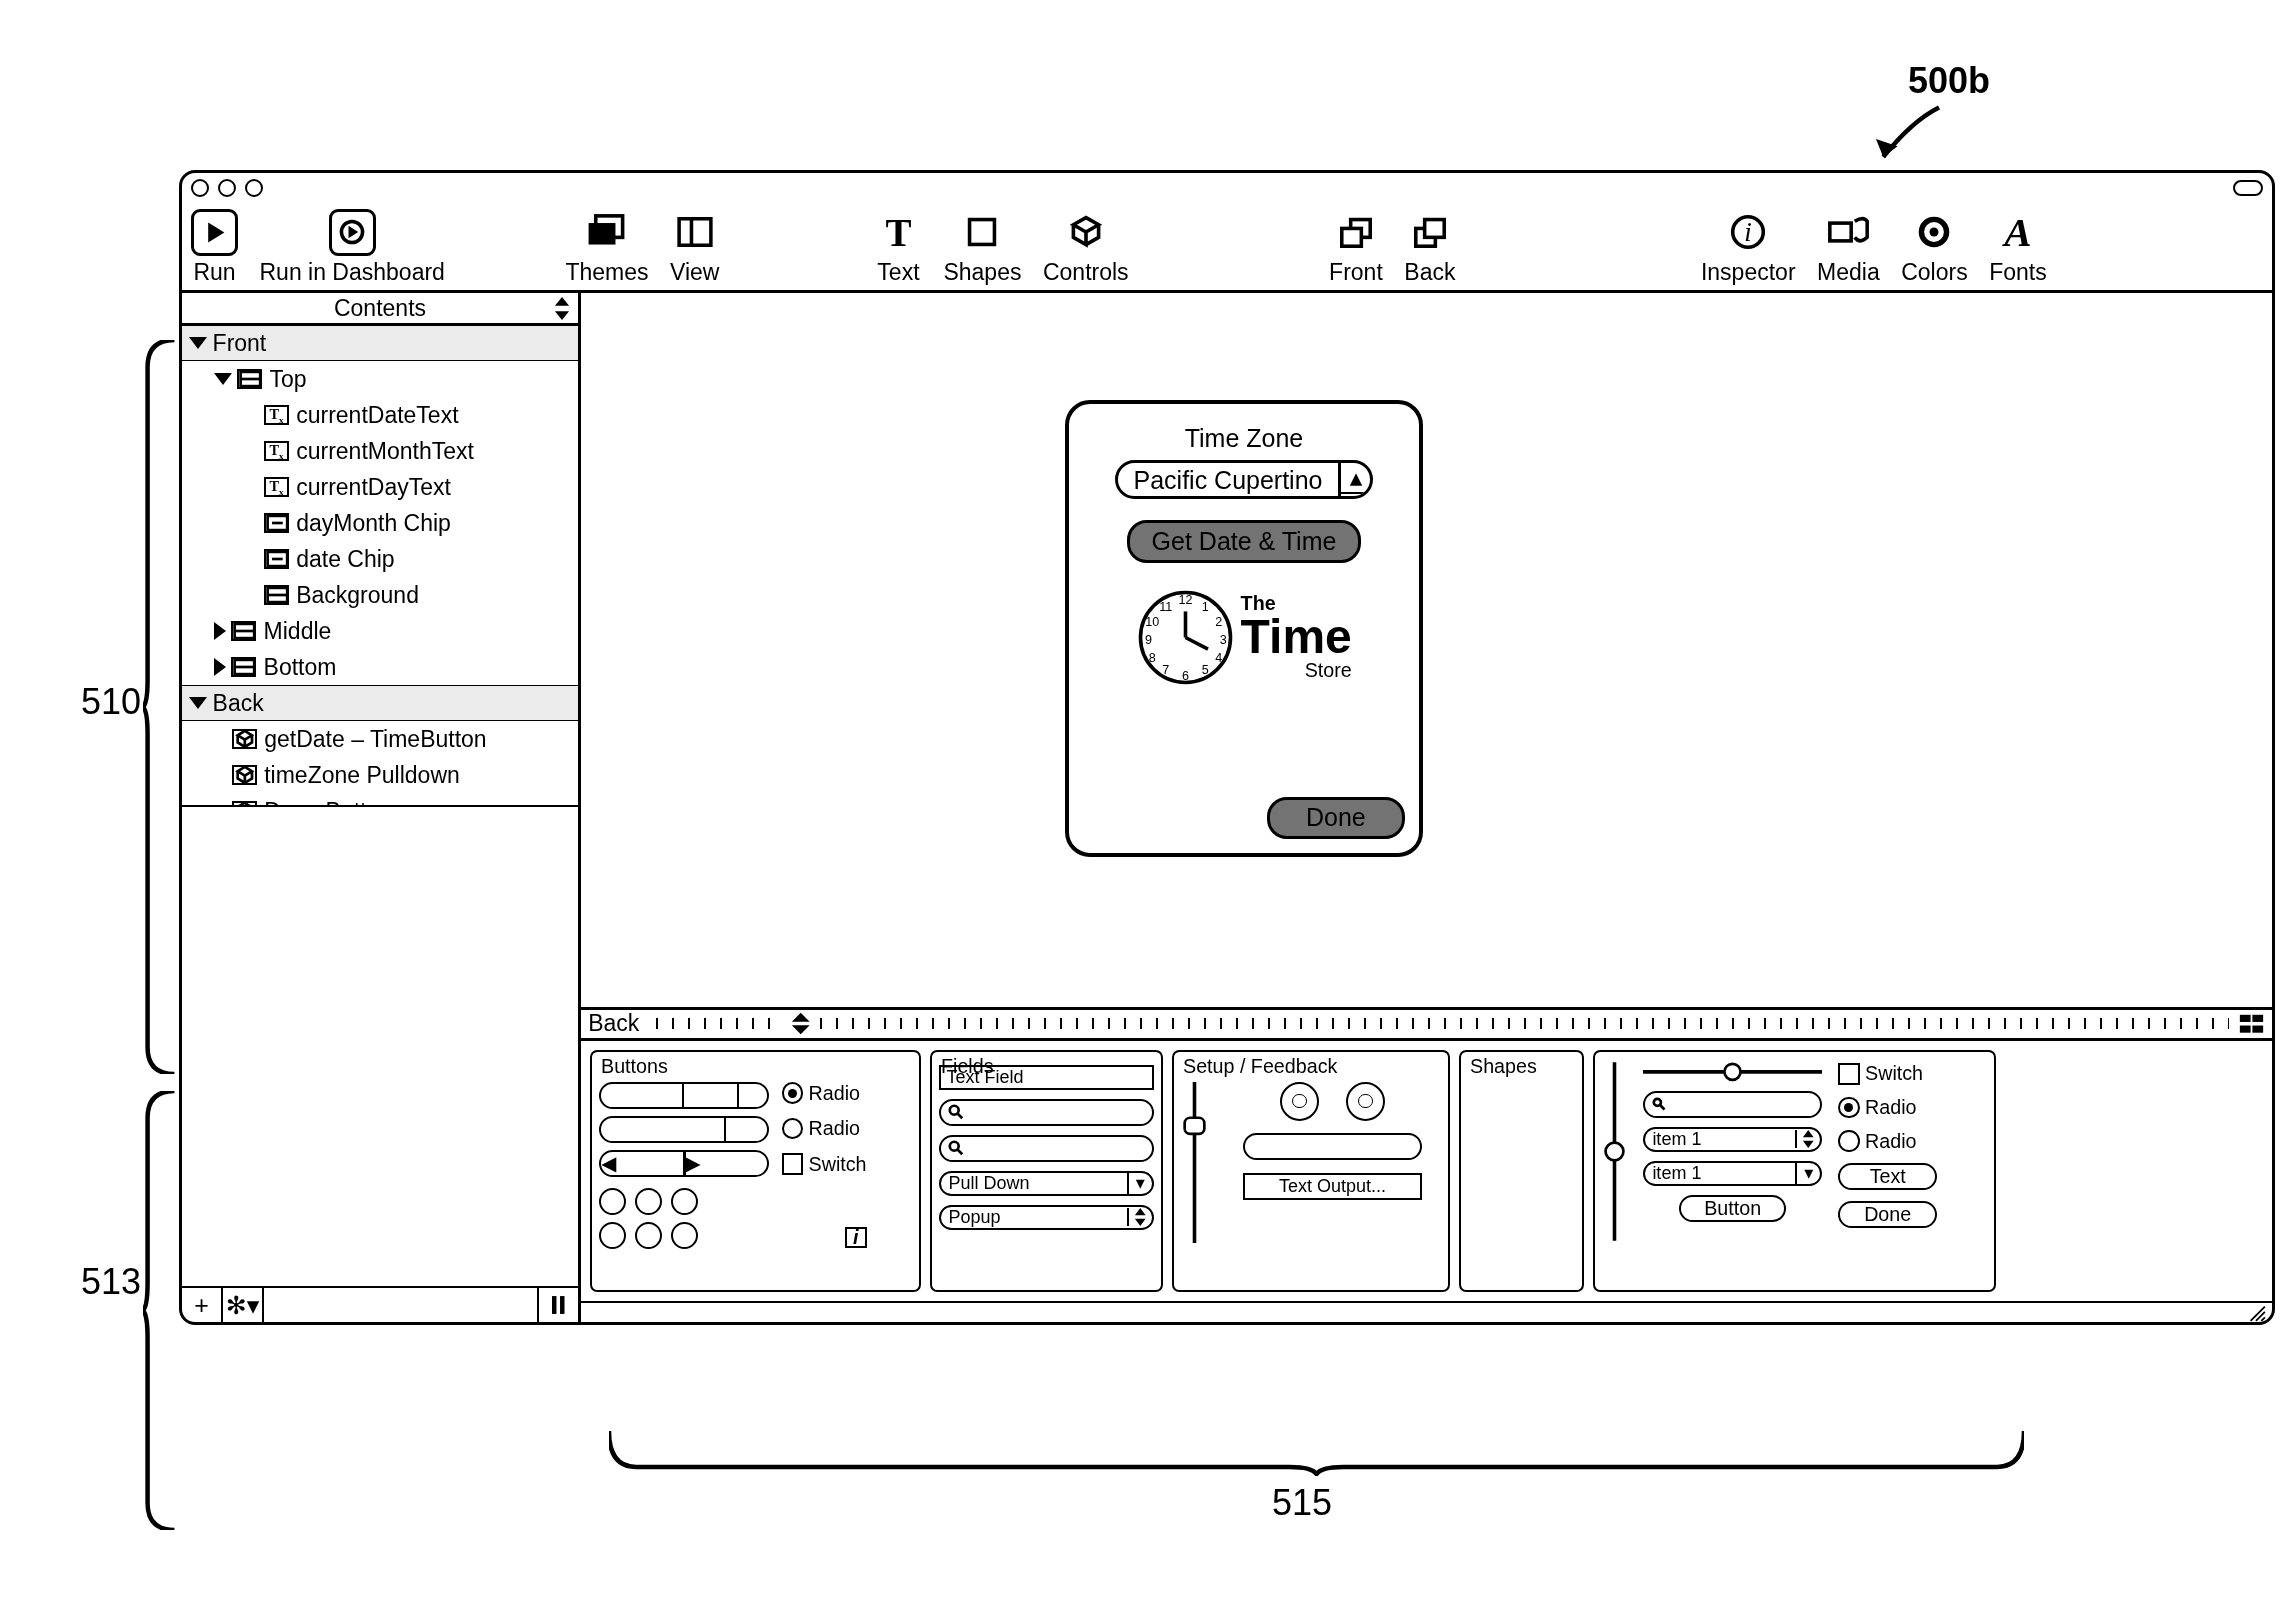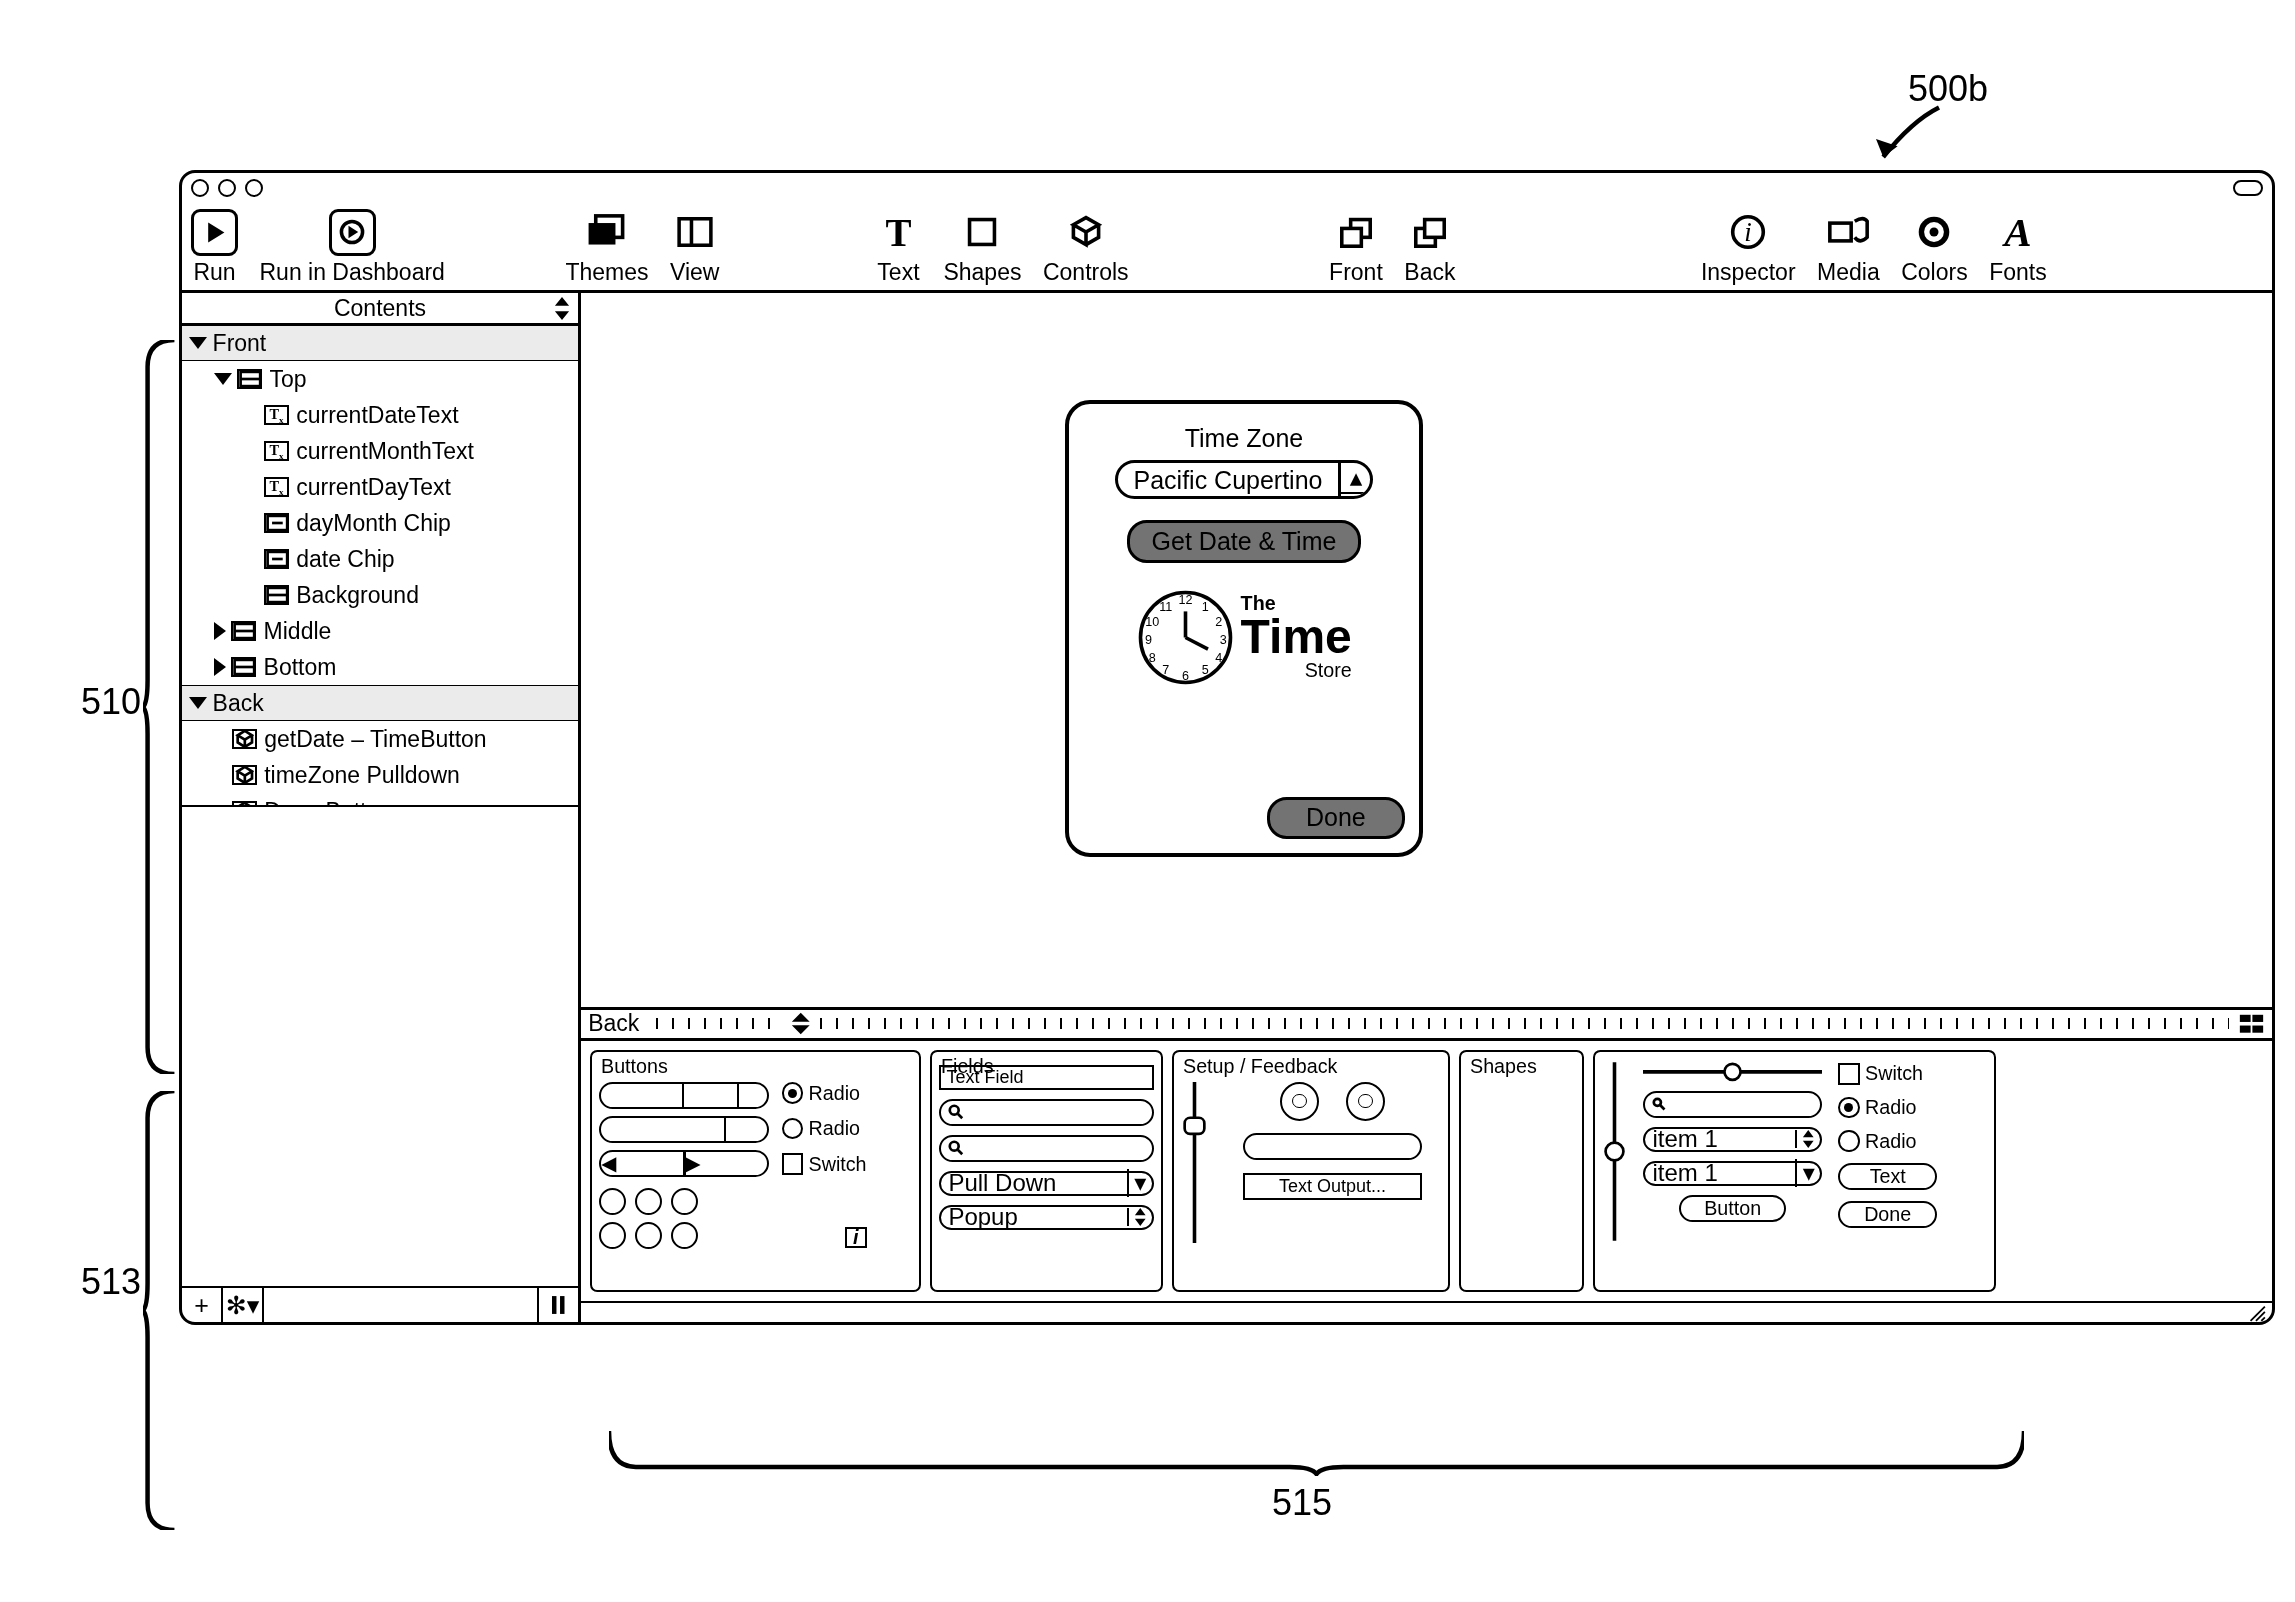--- a/index.html
+++ b/index.html
@@ -83,29 +83,29 @@
 .lib-box .title { position:absolute; top:3.6px; left:9px; }
 .lib-box.wide { width: 331px; }
 .lib-box.fields { width: 233px; }
 .lib-box.setup { width: 278px; }
 .lib-box.shapes { width: 125px; }
 .lib-box.misc { width: 403px; }
 
 .pill-btn { border:2.7px solid #000; border-radius: 16px; height:27px; display:inline-flex; align-items:center; justify-content:center;}
 .circle-btn { width:27px; height:27px; border:2.7px solid #000; border-radius:50%; display:inline-flex; align-items:center; justify-content:center; }
 .square-btn { width:21.5px; height:21.5px; border:2.7px solid #000; display:inline-block; }
-.mini-pull { border:2.7px solid #000; border-radius:12.5px; height:25px; display:flex; align-items:center; padding-left:7.2px; font-size:24px; }
+.mini-pull { border:2.7px solid #000; border-radius:12.5px; height:25px; display:flex; align-items:center; padding-left:7.2px; font-size:18px; }
 .mini-pull .cap { width:25px; border-left:2.7px solid #000; margin-left:auto; display:flex; align-items:center; justify-content:center;}
 
 svg { display:block; }
 </style>
 </head>
 <body>
 
-<div class="callout" style="left:1908px; top:68px;">500b</div>
+<div class="callout" style="left:1908px; top:60px;font-weight:bold;">500b</div>
 <svg class="callout" style="left:1867px; top:103px;" width="81" height="72" viewBox="0 0 90 80">
     <path d="M80 5 Q 50 20 18 60" stroke="#000" stroke-width="5" fill="none"></path>
     <path d="M18 60 l -8 -20 l 24 8 z" fill="#000"></path>
   </svg>
 
 <div class="callout" style="left:81px; top:681px;">510</div>
 <svg style="position:absolute; left:143px; top:340px;" width="36" height="734" viewBox="0 0 40 820">
     <path d="M35 0 Q5 0 5 30 V380 Q5 405 0 410 Q5 415 5 440 V790 Q5 820 35 820" stroke="#000" stroke-width="5" fill="none"></path>
   </svg>
 

